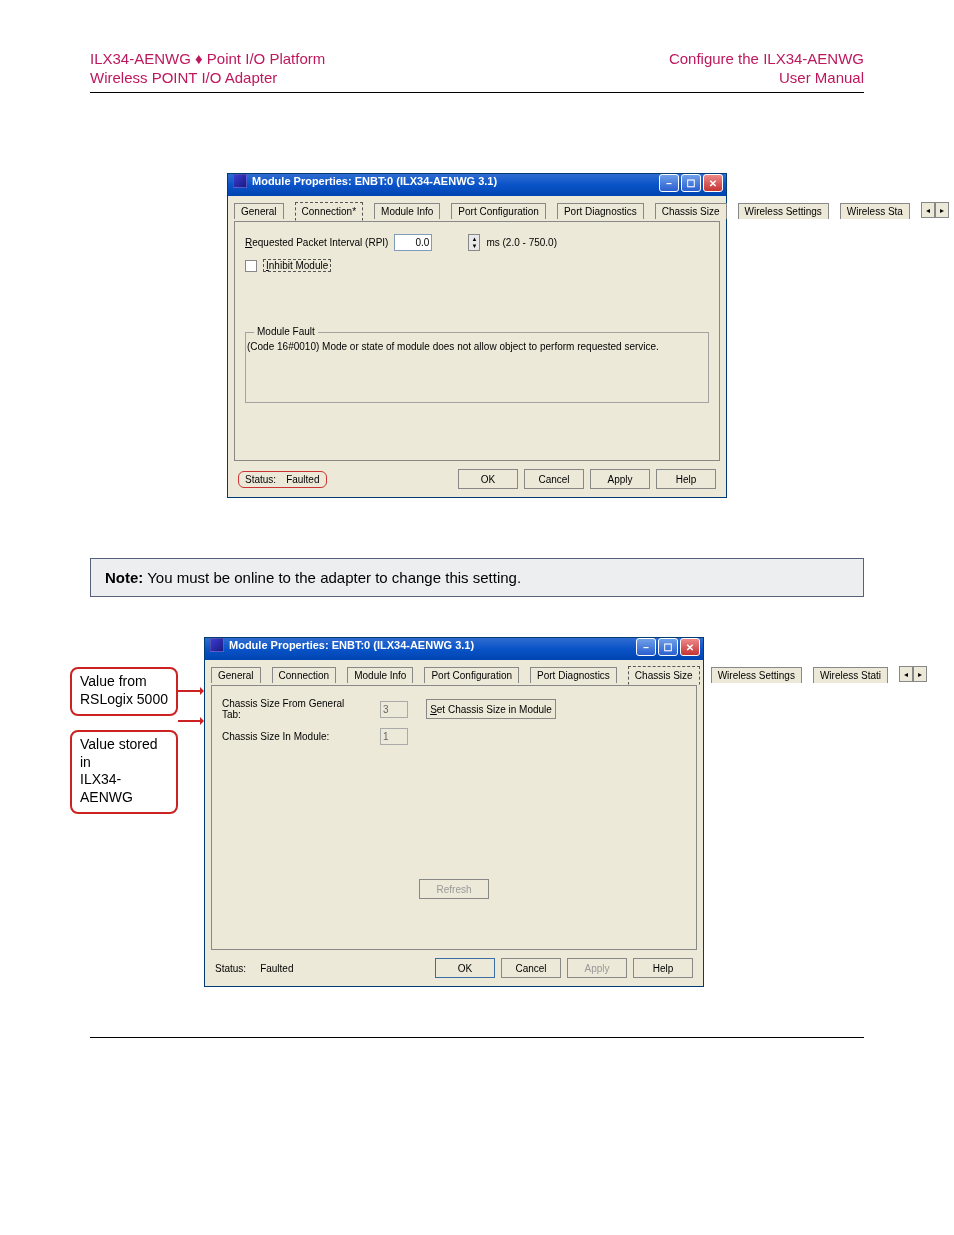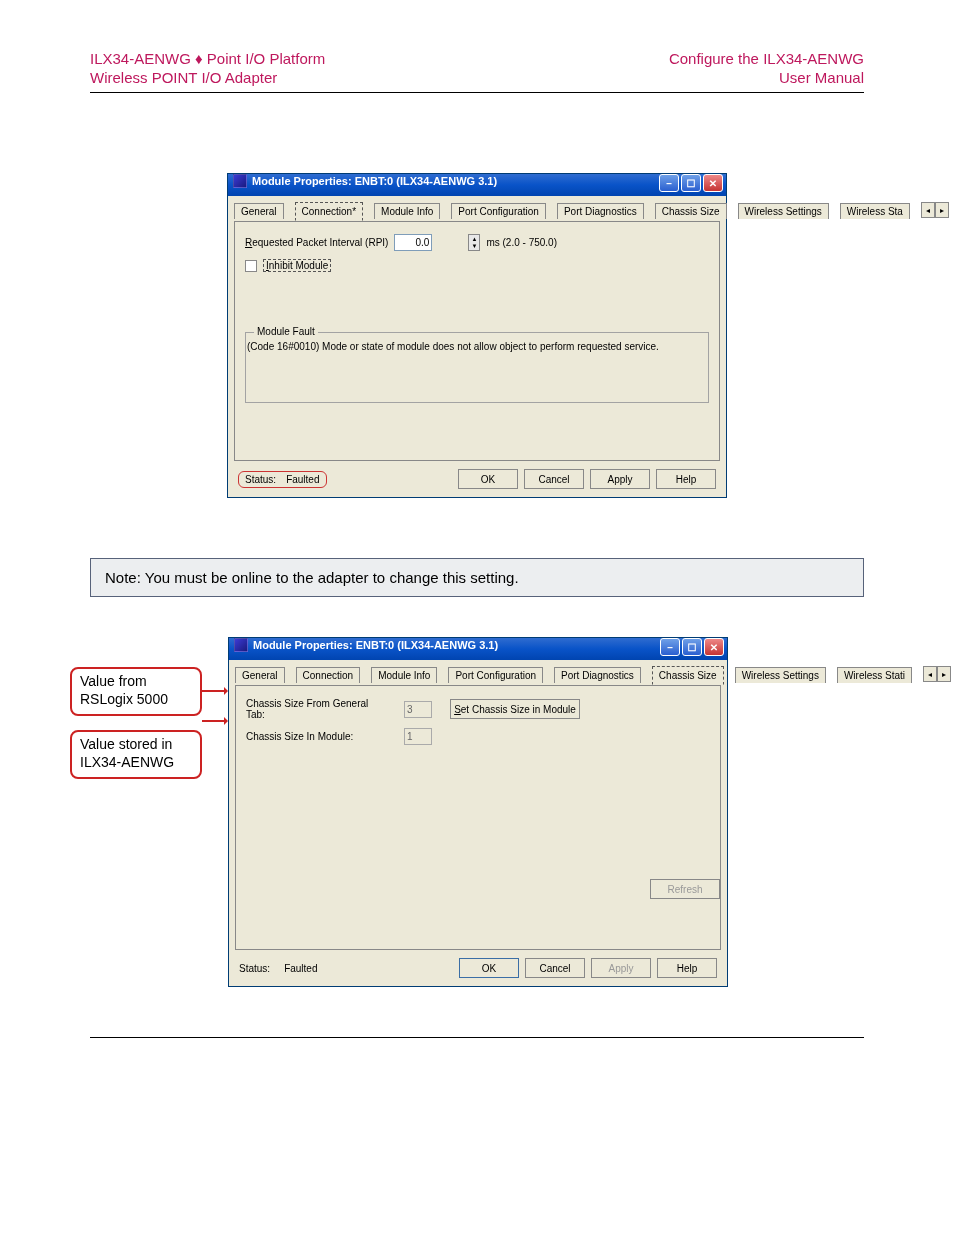--- a/index.html
+++ b/index.html
@@ -167,38 +167,38 @@
   .btn.disabled { color:#999; }
   .spacer { flex:1; }
 
   .note-box {
     border: 1.5px solid #57627a;
     background: #eceef0;
     padding: 10px 14px;
     font-size: 15px;
     margin: 50px 0 40px 0;
   }
-  .note-box b { font-weight: normal; }
+  .note-box b { font-weight: bold; }
 
   .diagram-row {
     display:flex; align-items:flex-start;
     gap: 0;
     margin-left: -20px;
   }
   .callouts {
     display:flex; flex-direction:column; gap:14px;
     margin-top: 30px;
   }
   .callout {
     border: 2px solid #c22;
     border-radius: 8px;
     padding: 4px 8px 6px 8px;
     font-size: 14px;
     line-height: 1.25;
-    width: 132px;
+    width: 108px;
     background:#fff;
   }
 
   .disabled-input {
     background:#ece9d8 !important; color:#666;
     border:1px solid #aaa;
   }
 
   .hr-end { border:none; border-top:1px solid #000; margin-top:50px; }
 </style>
@@ -342,21 +342,21 @@
           <div class="btn" style="min-width:130px;">
               <span class="underline">S</span>
               <span>et Chassis Size in Module</span>
             </div>
         </div>
         <div class="row" style="gap:18px; margin-top:6px;">
           <span style="width:140px;">Chassis Size In Module:</span>
           <input class="num-input disabled-input" style="width: 28px; text-align: left;" readonly="" value="1">
         </div>
 
-        <div style="position:absolute; left:0; right:0; bottom:50px; display:flex; justify-content:flex-end;">
+        <div style="position:absolute; left:0; right:0; bottom:50px; display:flex; justify-content:center;">
           <div class="btn disabled" style="min-width:70px;">Refresh</div>
         </div>
       </div>
 
       <div class="bottom-bar">
         <span>Status:</span>
         <span style="margin-left:8px;">Faulted</span>
         <div class="spacer"></div>
         <div class="btn" style="border:1px solid #3b6ea5;">OK</div>
         <div class="btn">Cancel</div>

